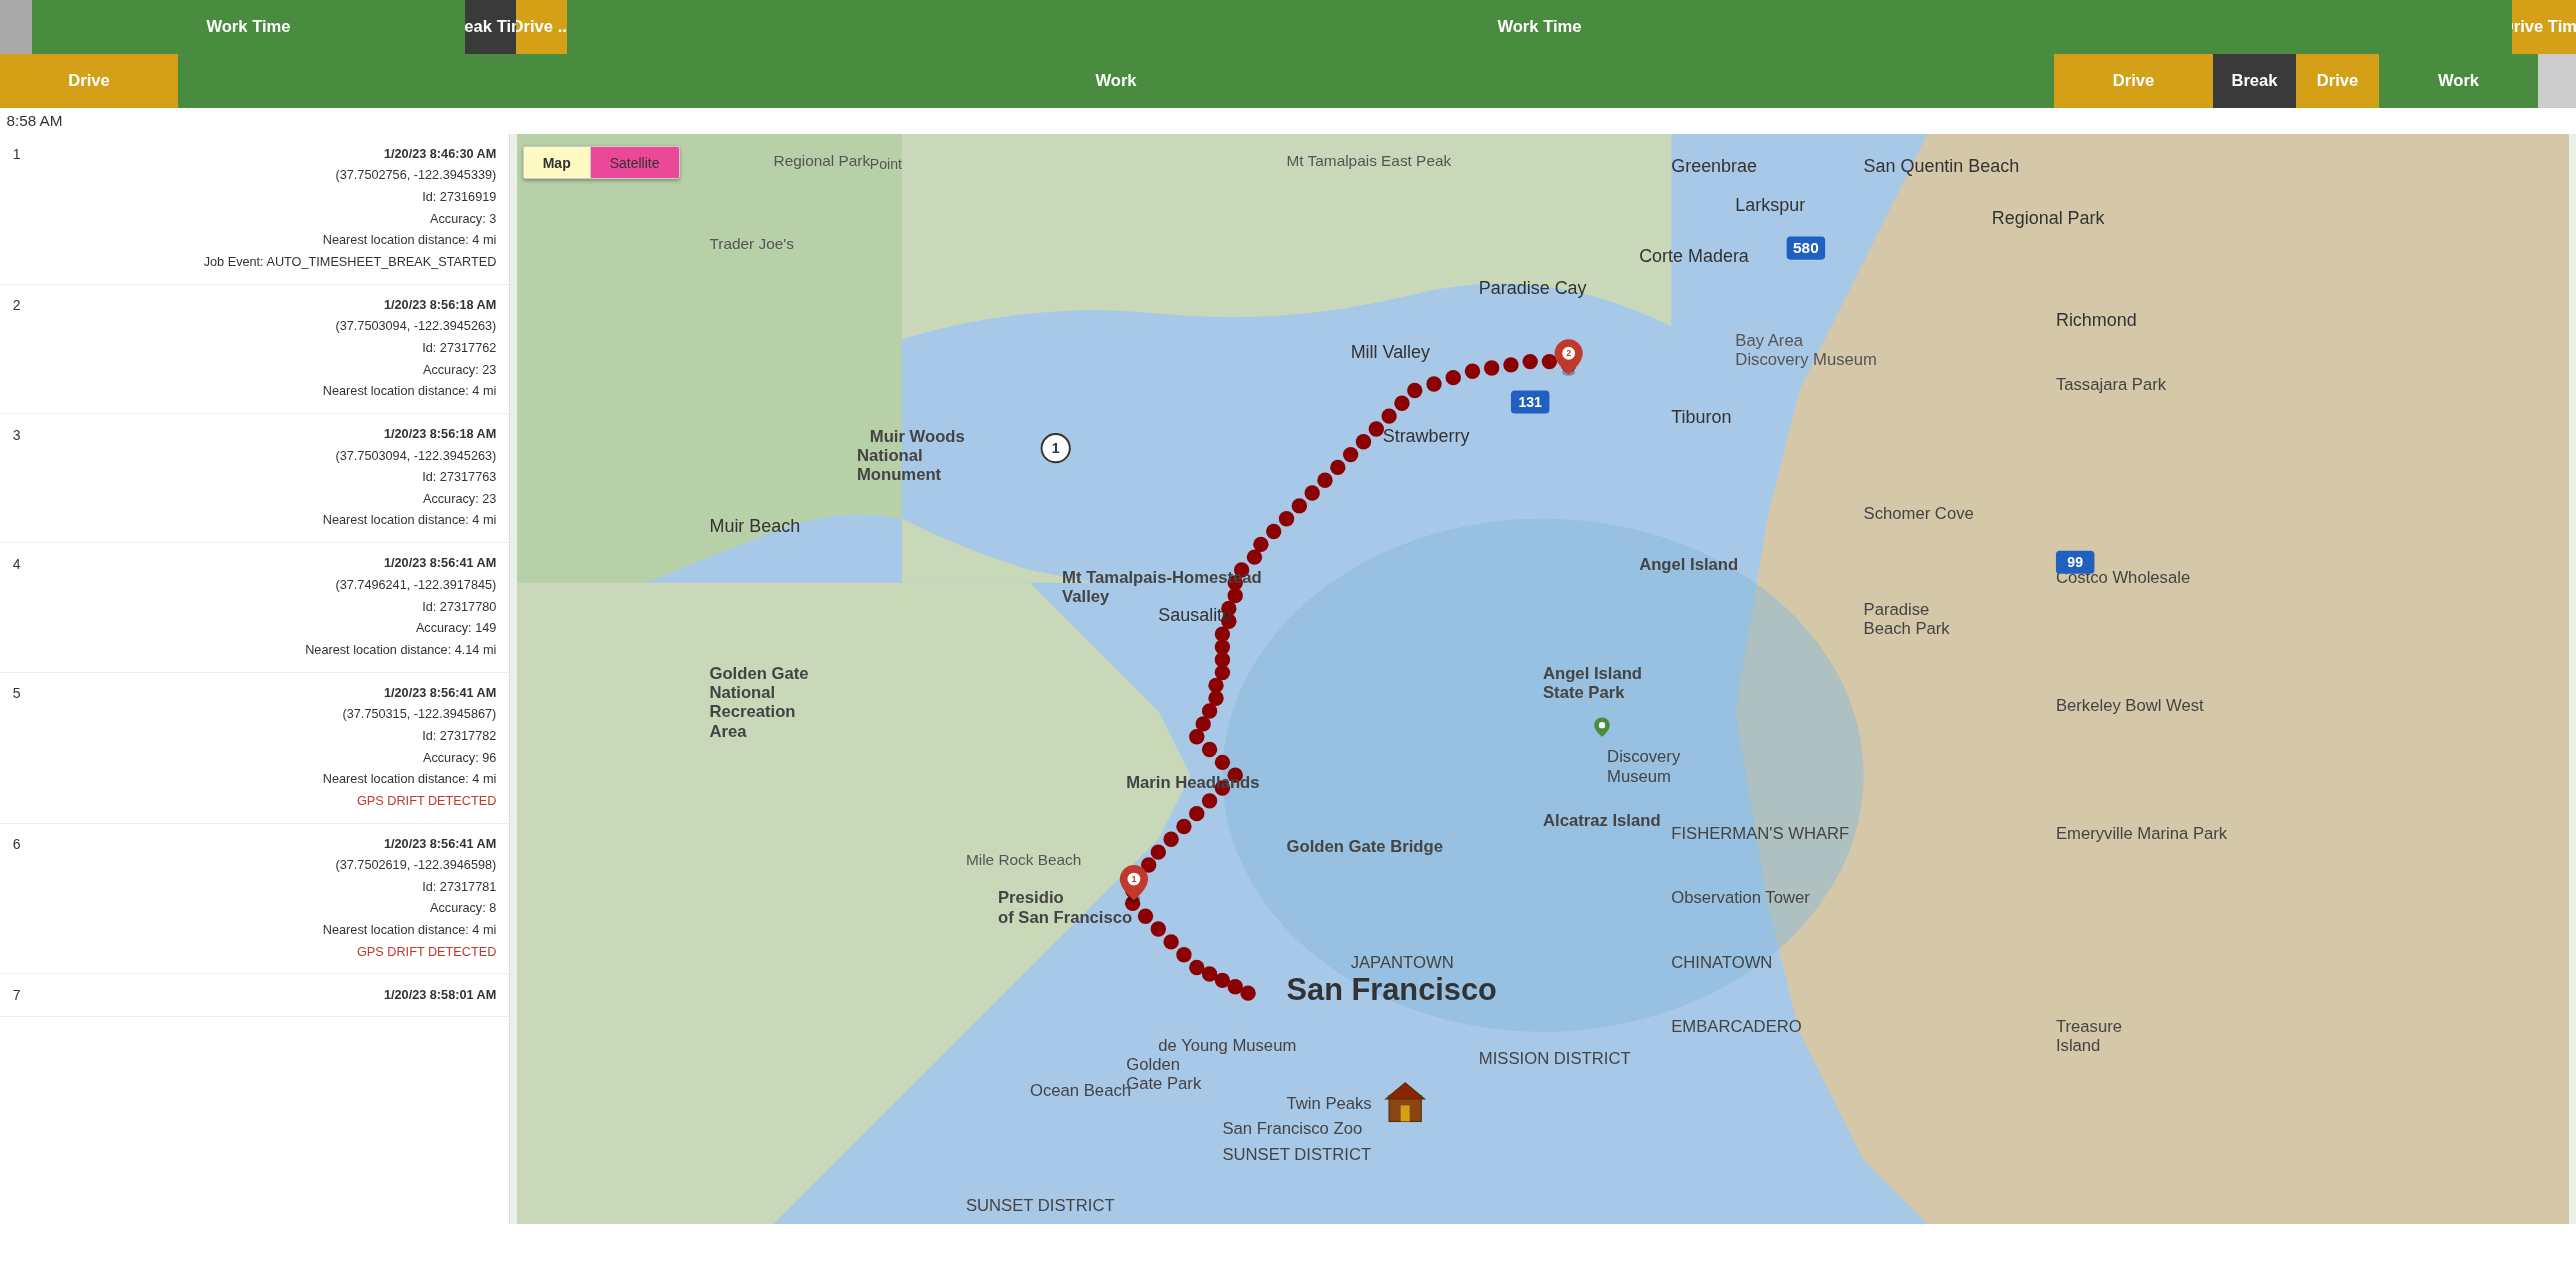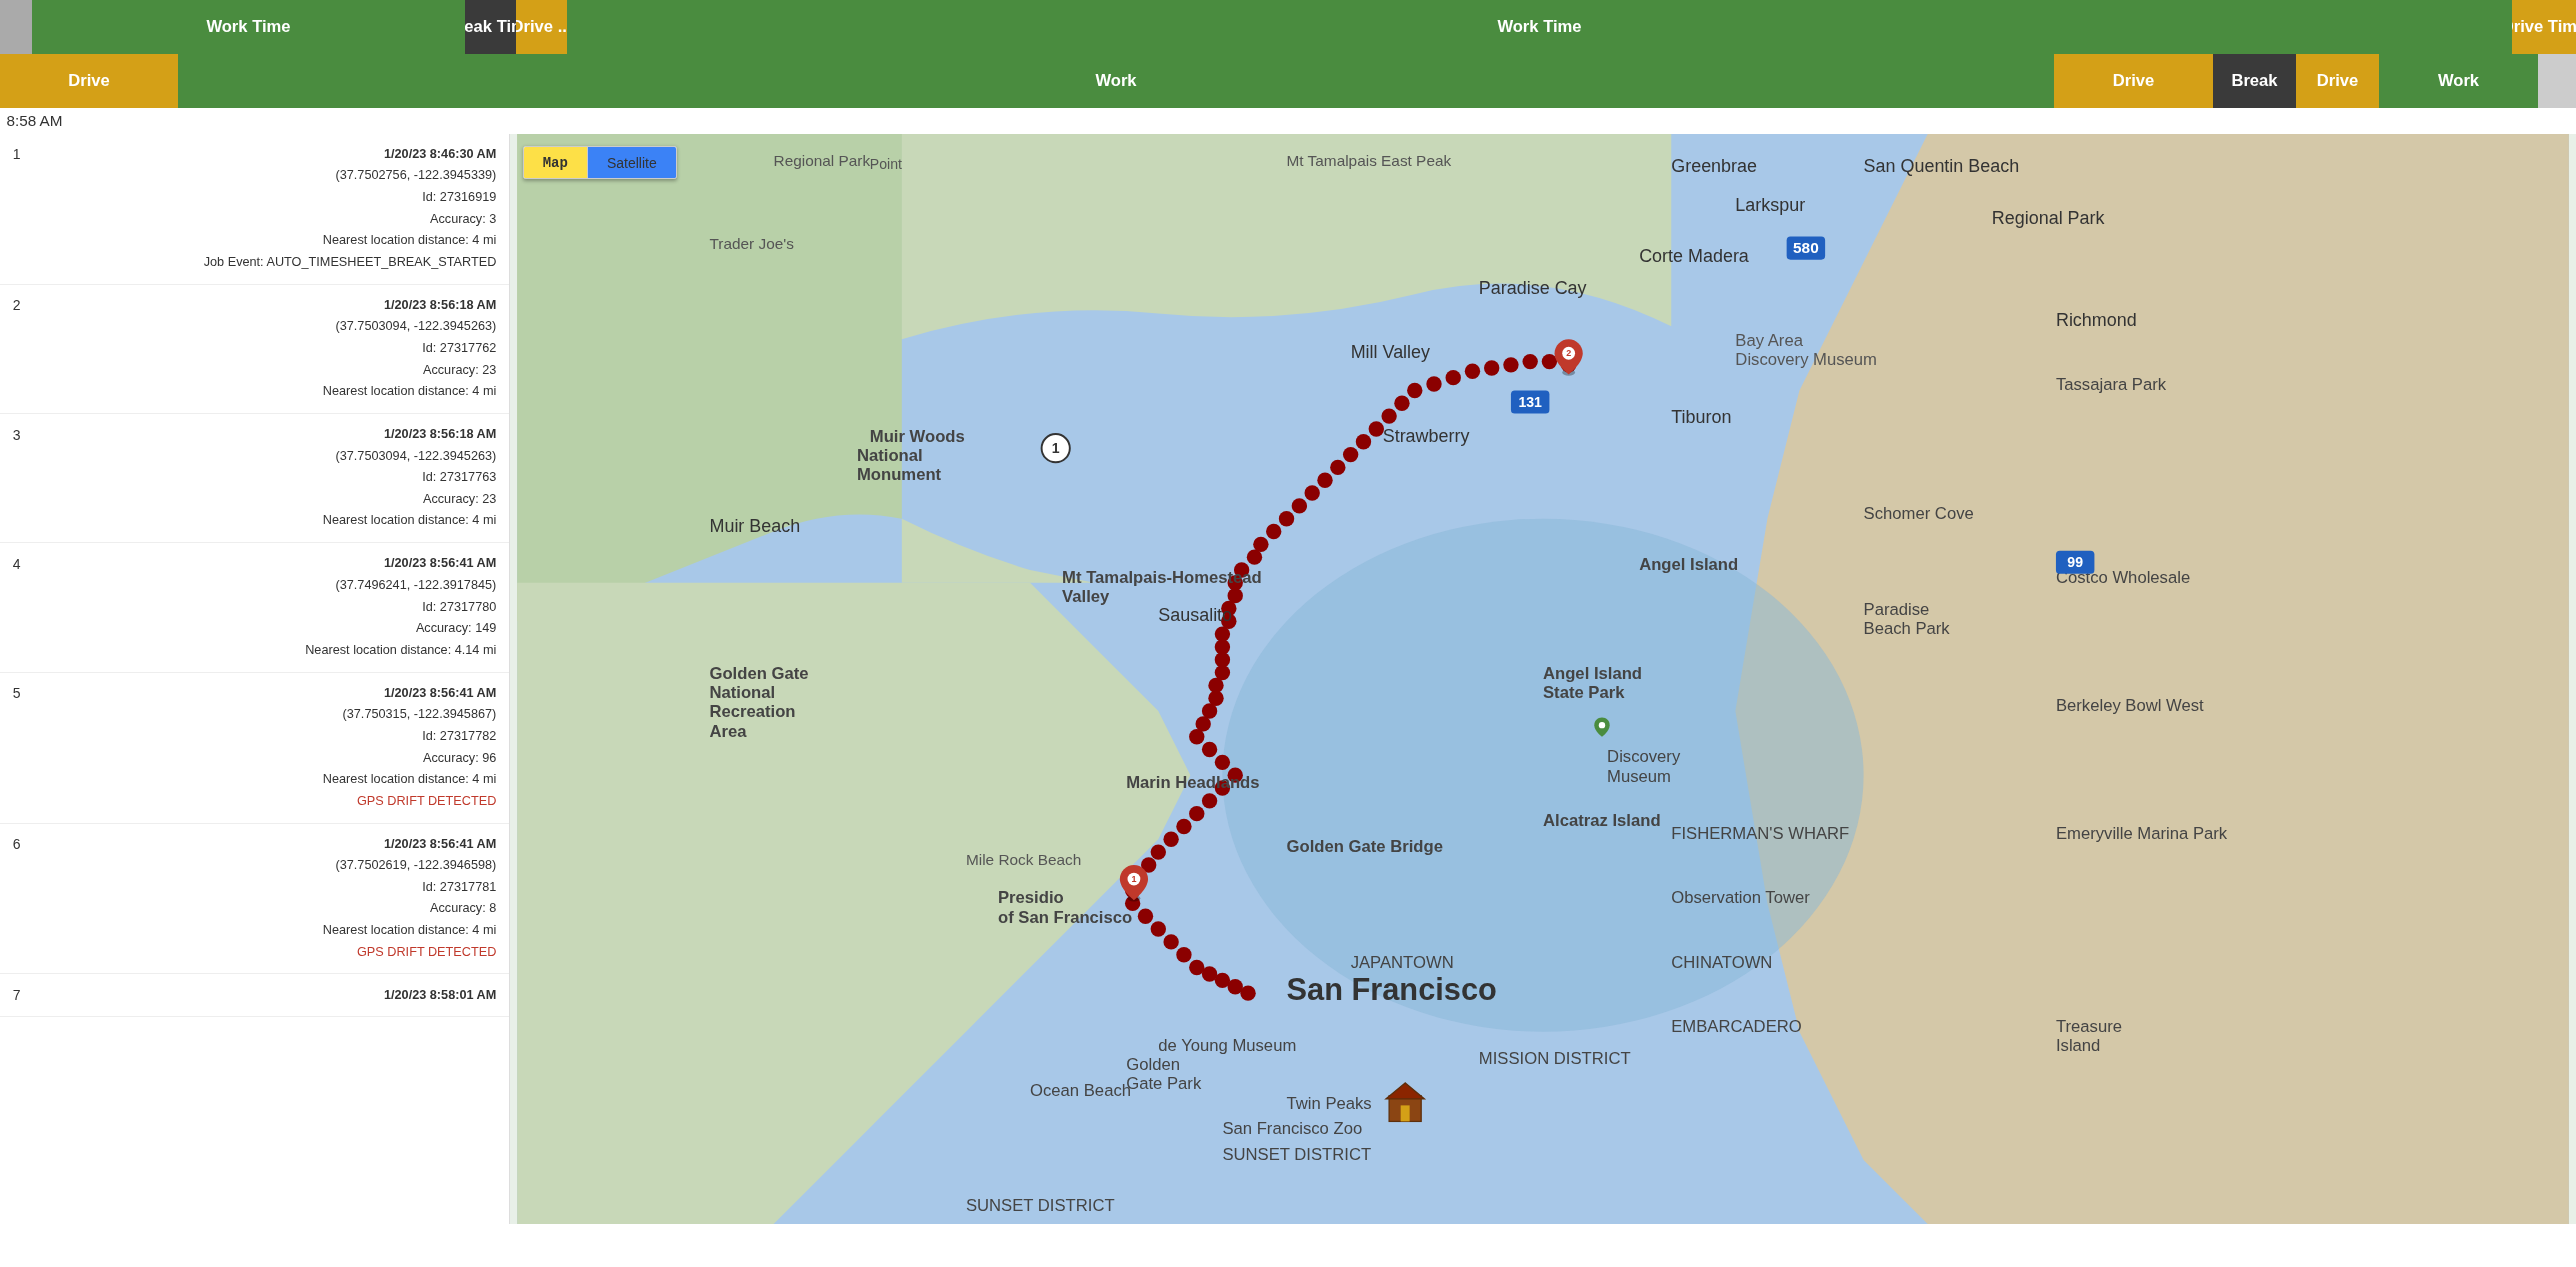--- a/index.html
+++ b/index.html
@@ -108,30 +108,29 @@
       border: 0.6px solid #ccc;
       border-radius: 2.5px;
       overflow: hidden;
       z-index: 10;
       box-shadow: 0 1.3px 3.8px rgba(0,0,0,0.3);
     }
 
     .map-toggle button {
       padding: 7.6px 19px;
       border: none;
-      background: #3b82f6;
+      background: #ec4899;
       cursor: pointer;
       font-size: 14px;
       color: #333;
     }
 
     .map-toggle button.active {
-      background: #fde047;
+      background: #fef9c3;
       font-weight: bold;
-      font-family: Liberation Mono, monospace;
     }
 
     .map-toggle button:first-child {
       border-right: 0.6px solid #ccc;
     }
 
     
     .map-svg {
       width: 100%;
       height: 100%;

